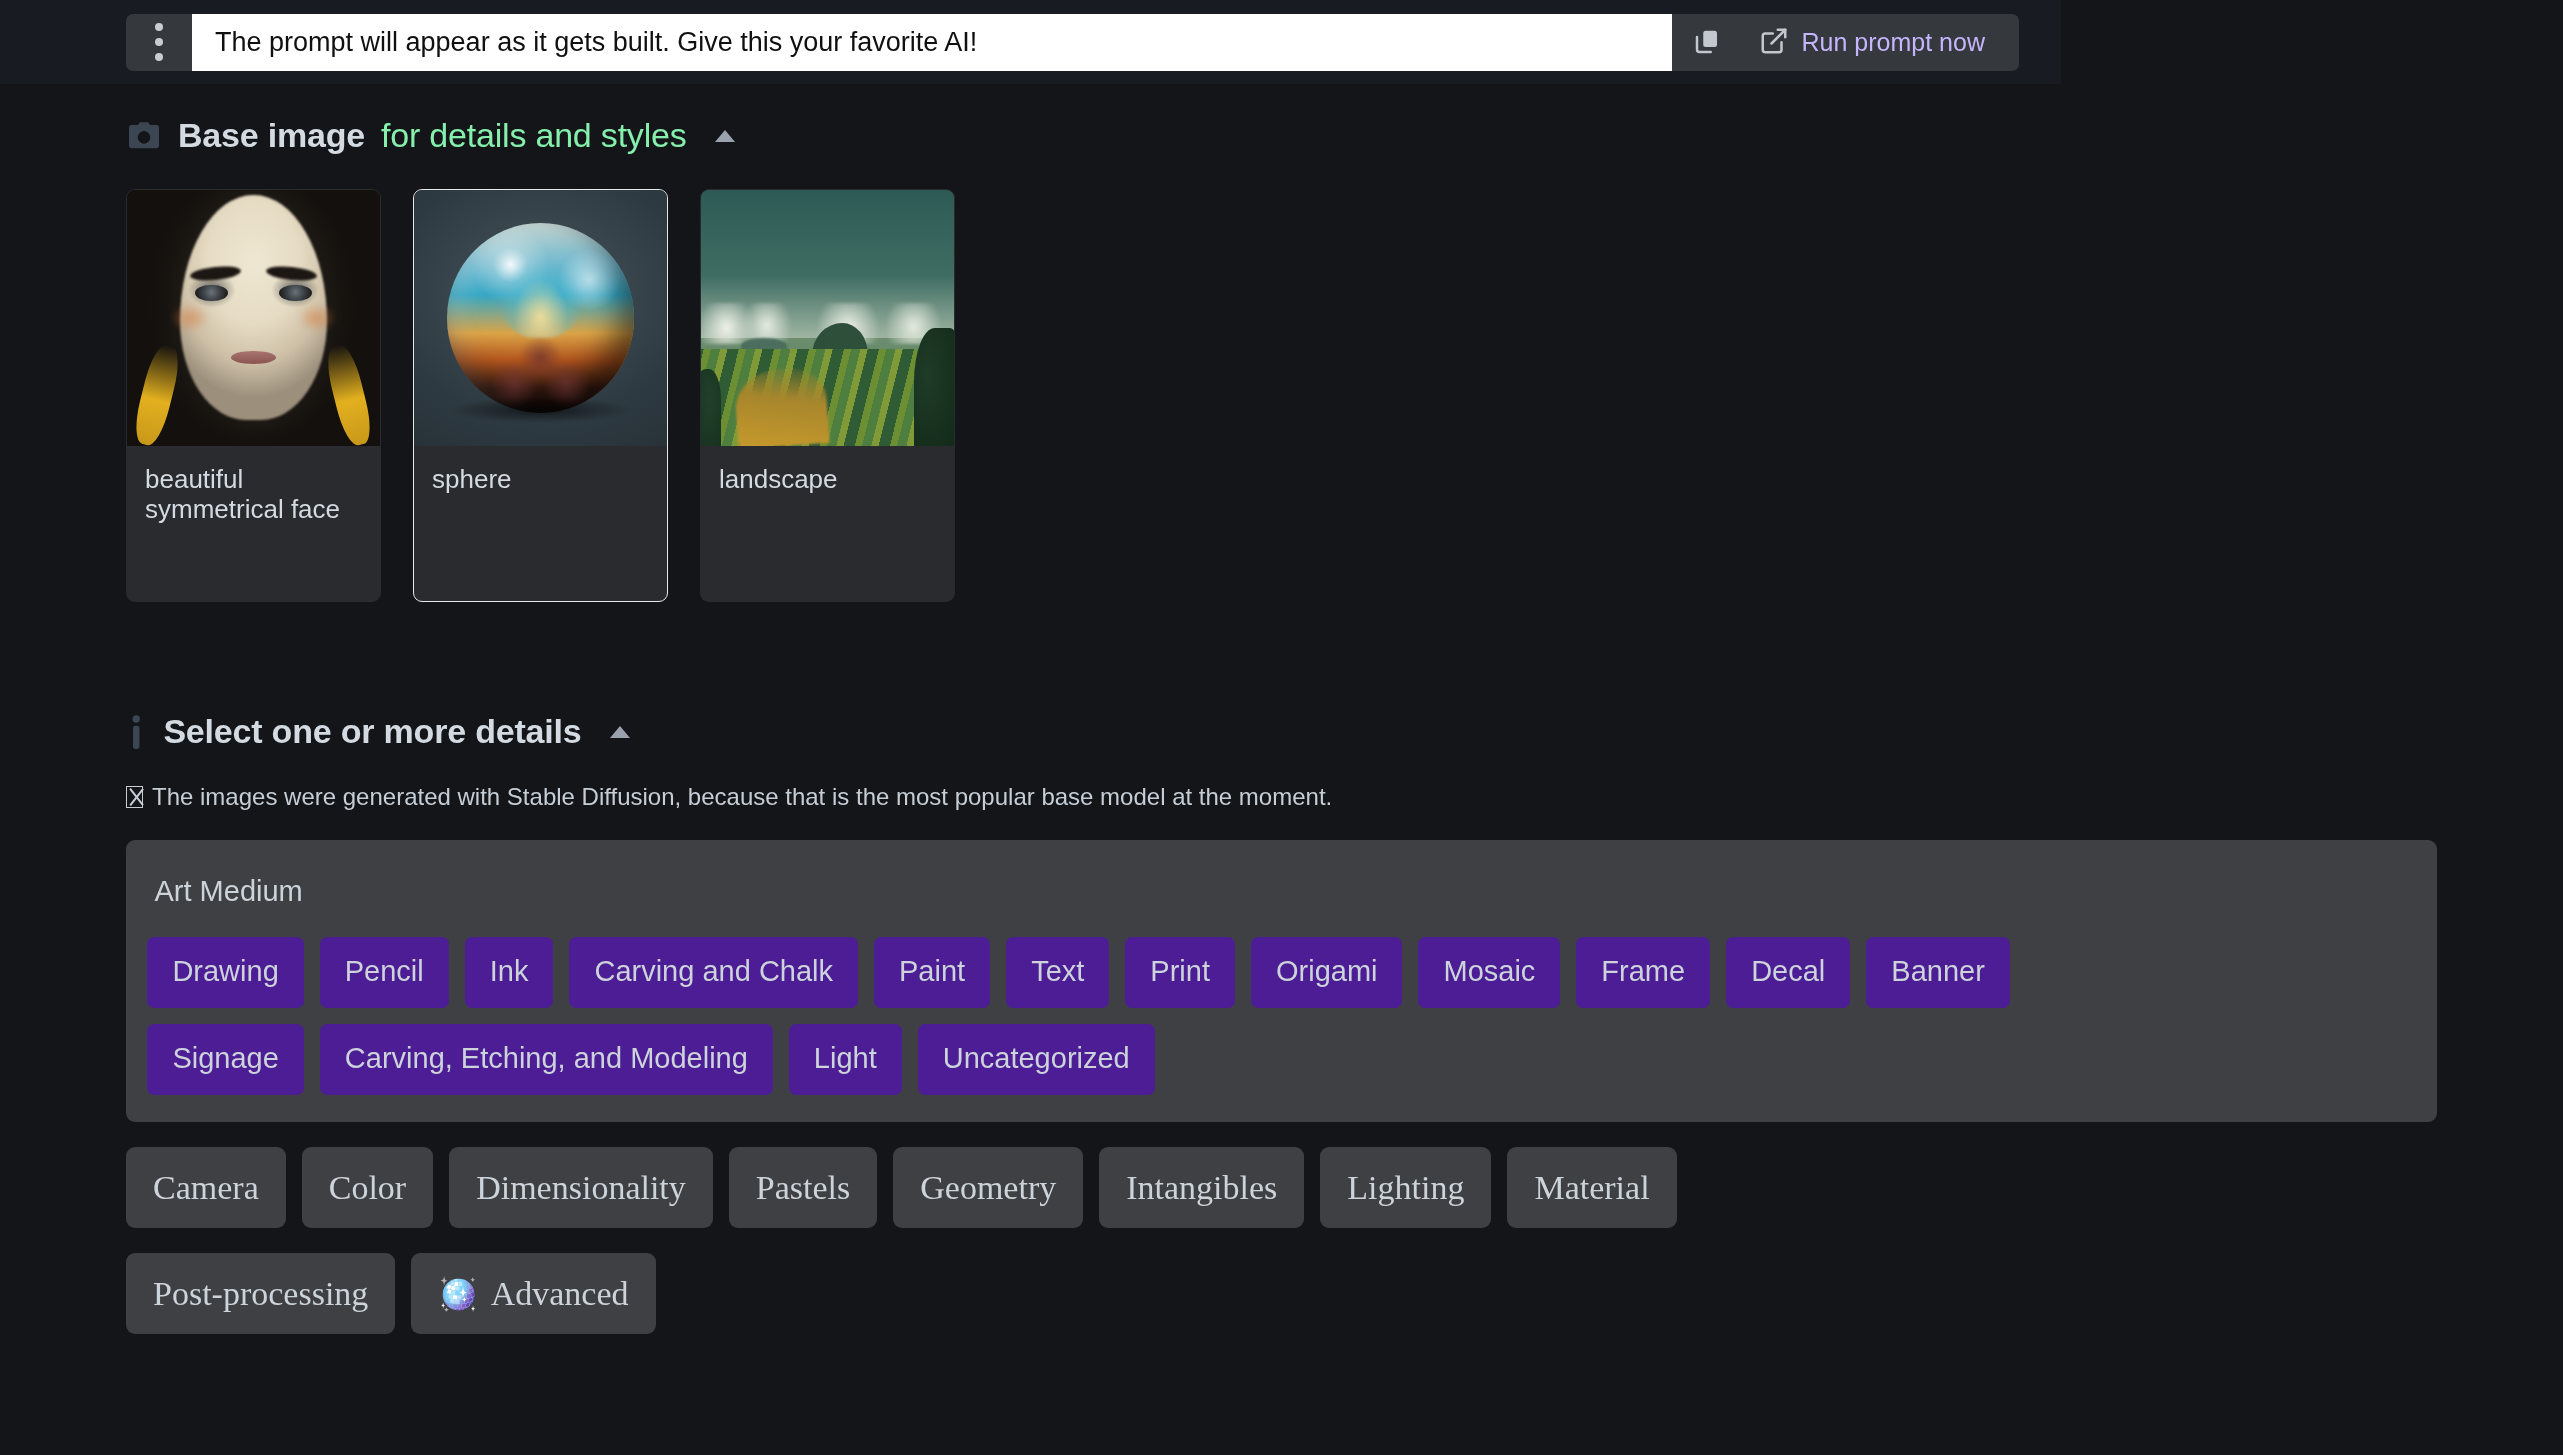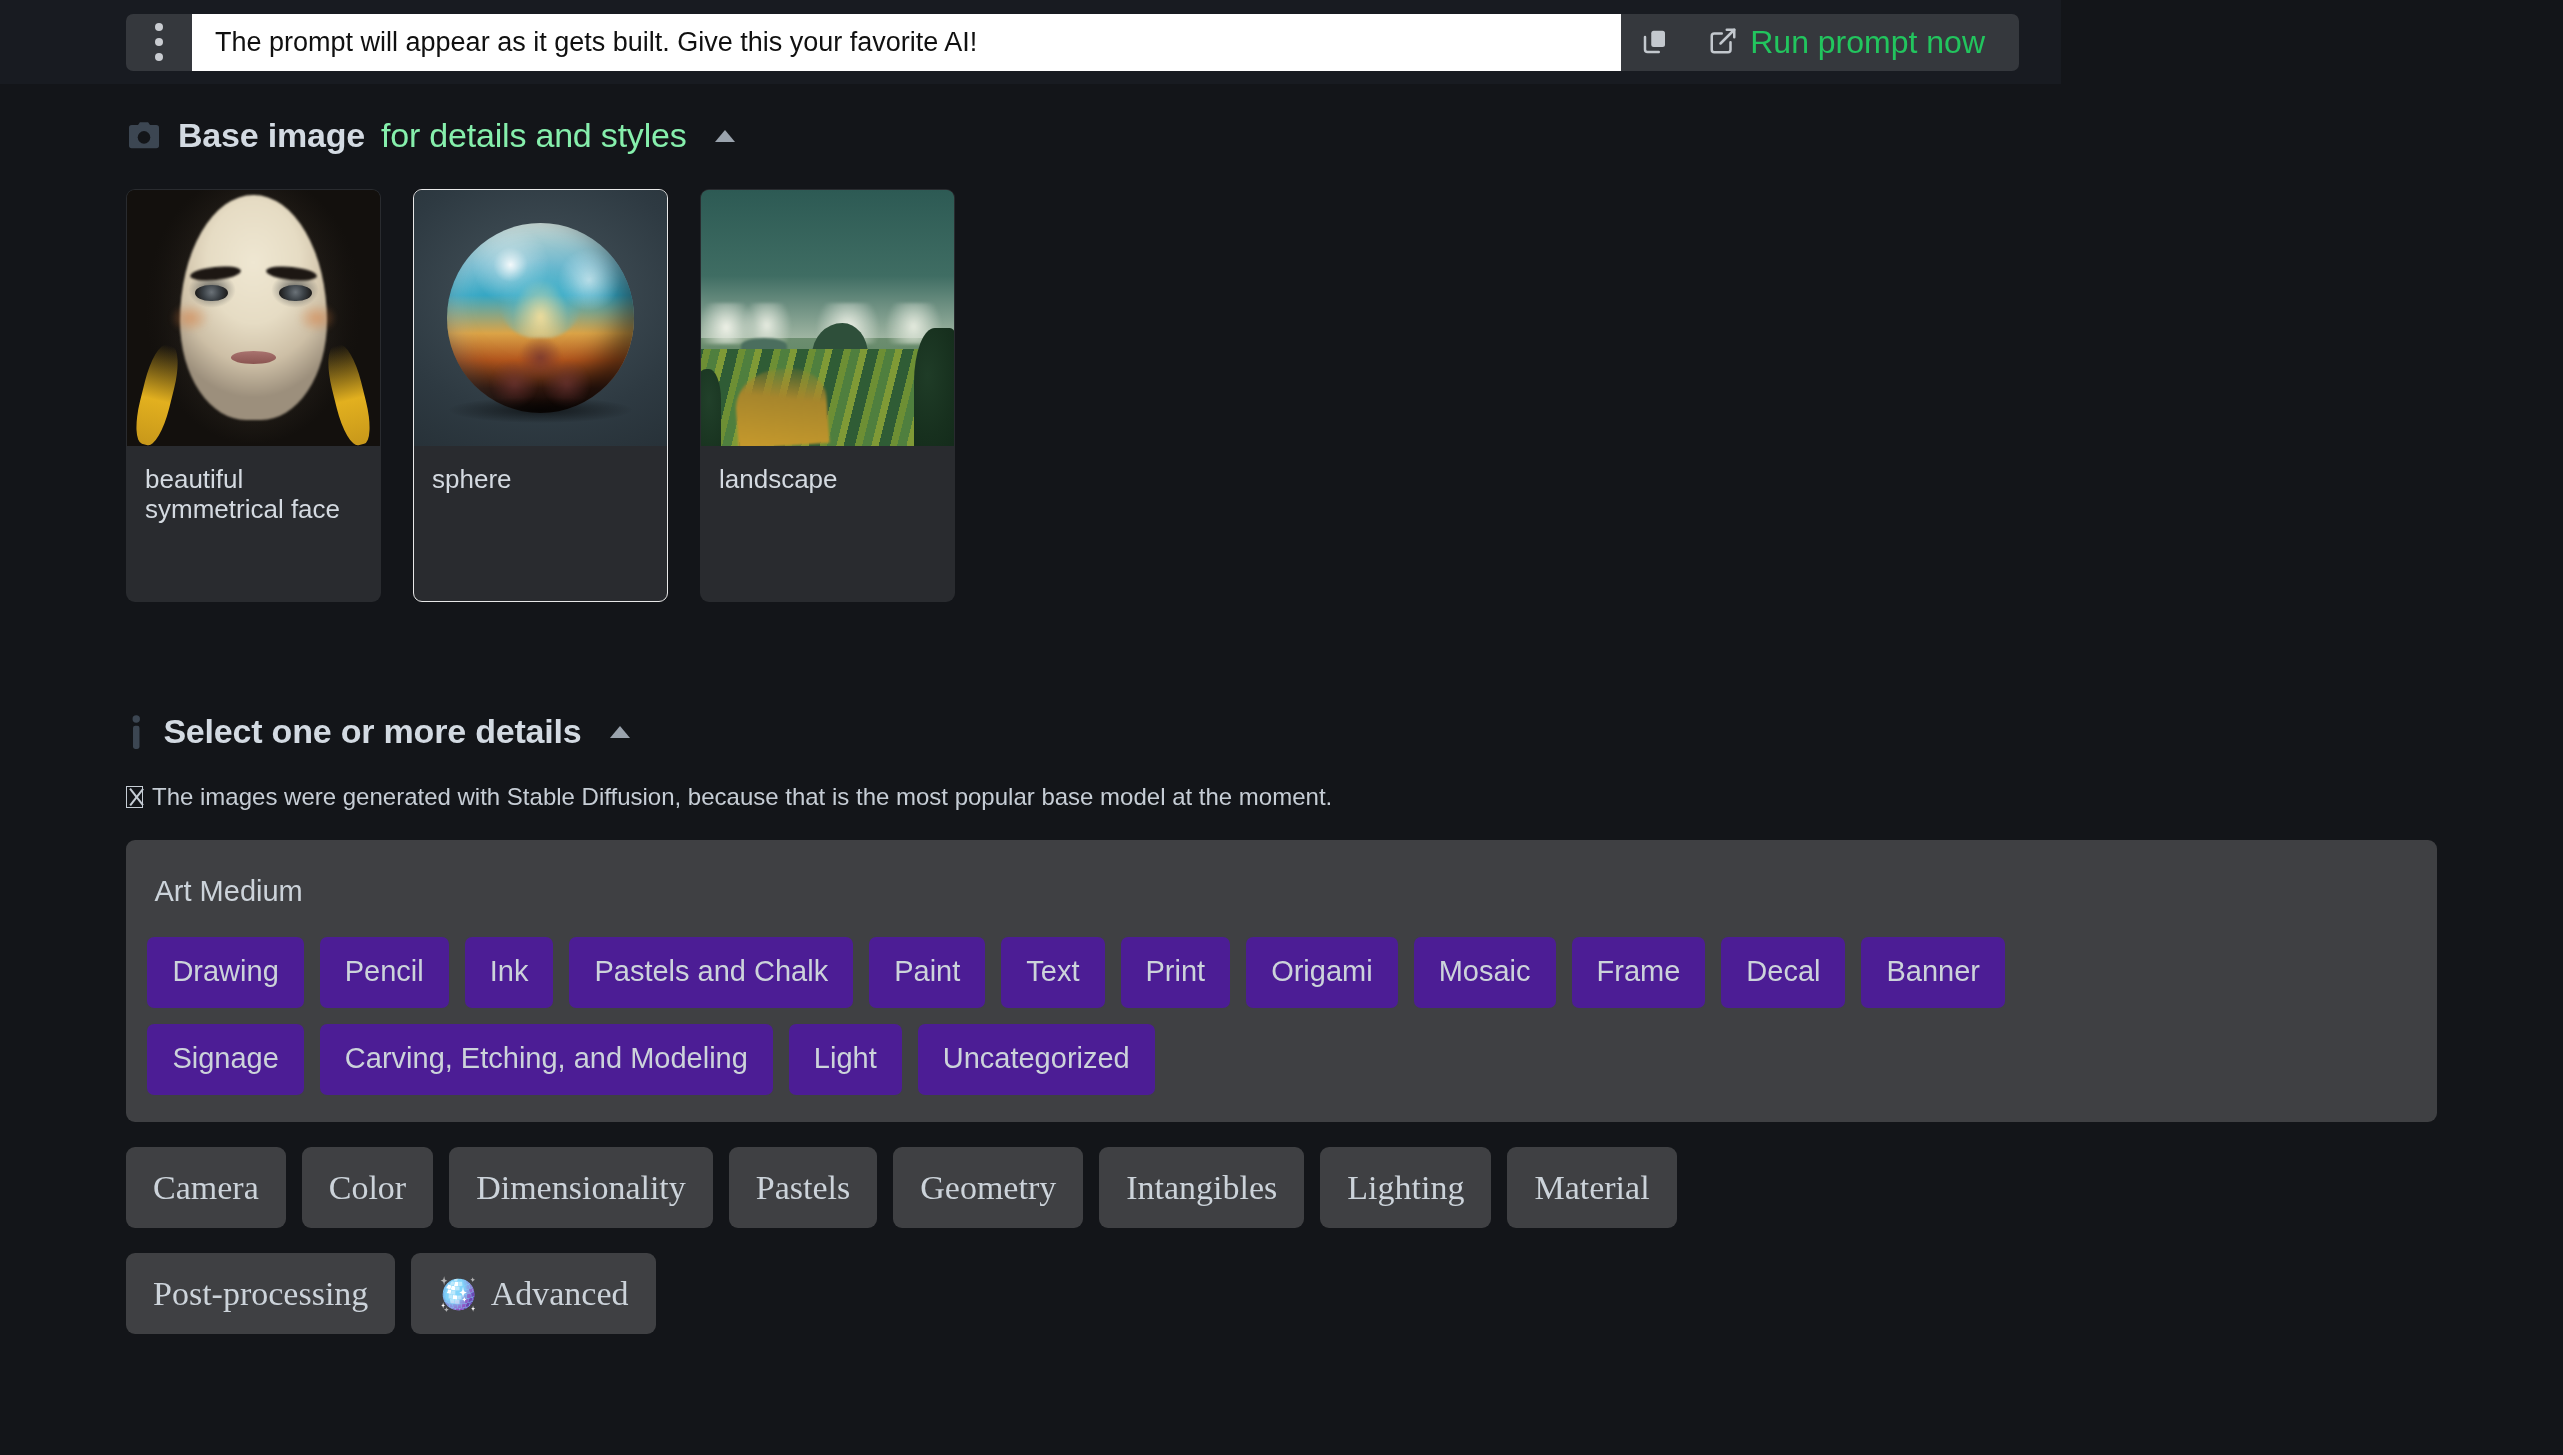--- a/index.html
+++ b/index.html
@@ -86,22 +86,22 @@
 
   .run-btn {
     display: flex;
     align-items: center;
     gap: 12.5px;
     cursor: pointer;
     padding: 0 9px;
     height: 55px;
   }
   .run-btn .label {
-    font-size: 32px;
-    color: #22c55e;
+    font-size: 25px;
+    color: #c4b5fd;
     white-space: nowrap;
   }
 
   
   .page { padding: 0 0 0 126px; }
 
   .section-head {
     display: flex;
     align-items: center;
     gap: 16px;
@@ -496,21 +496,21 @@
       <span>The images were generated with Stable Diffusion, because that is the most popular base model at the moment.</span>
     </div>
 
     <div class="group-panel">
       <div class="group-title">Art Medium</div>
 
       <div class="tag-row">
         <button class="tag">Drawing</button>
         <button class="tag">Pencil</button>
         <button class="tag">Ink</button>
-        <button class="tag">Pastels and Chalk</button>
+        <button class="tag">Carving and Chalk</button>
         <button class="tag">Paint</button>
         <button class="tag">Text</button>
         <button class="tag">Print</button>
         <button class="tag">Origami</button>
         <button class="tag">Mosaic</button>
         <button class="tag">Frame</button>
         <button class="tag">Decal</button>
         <button class="tag">Banner</button>
       </div>
 

